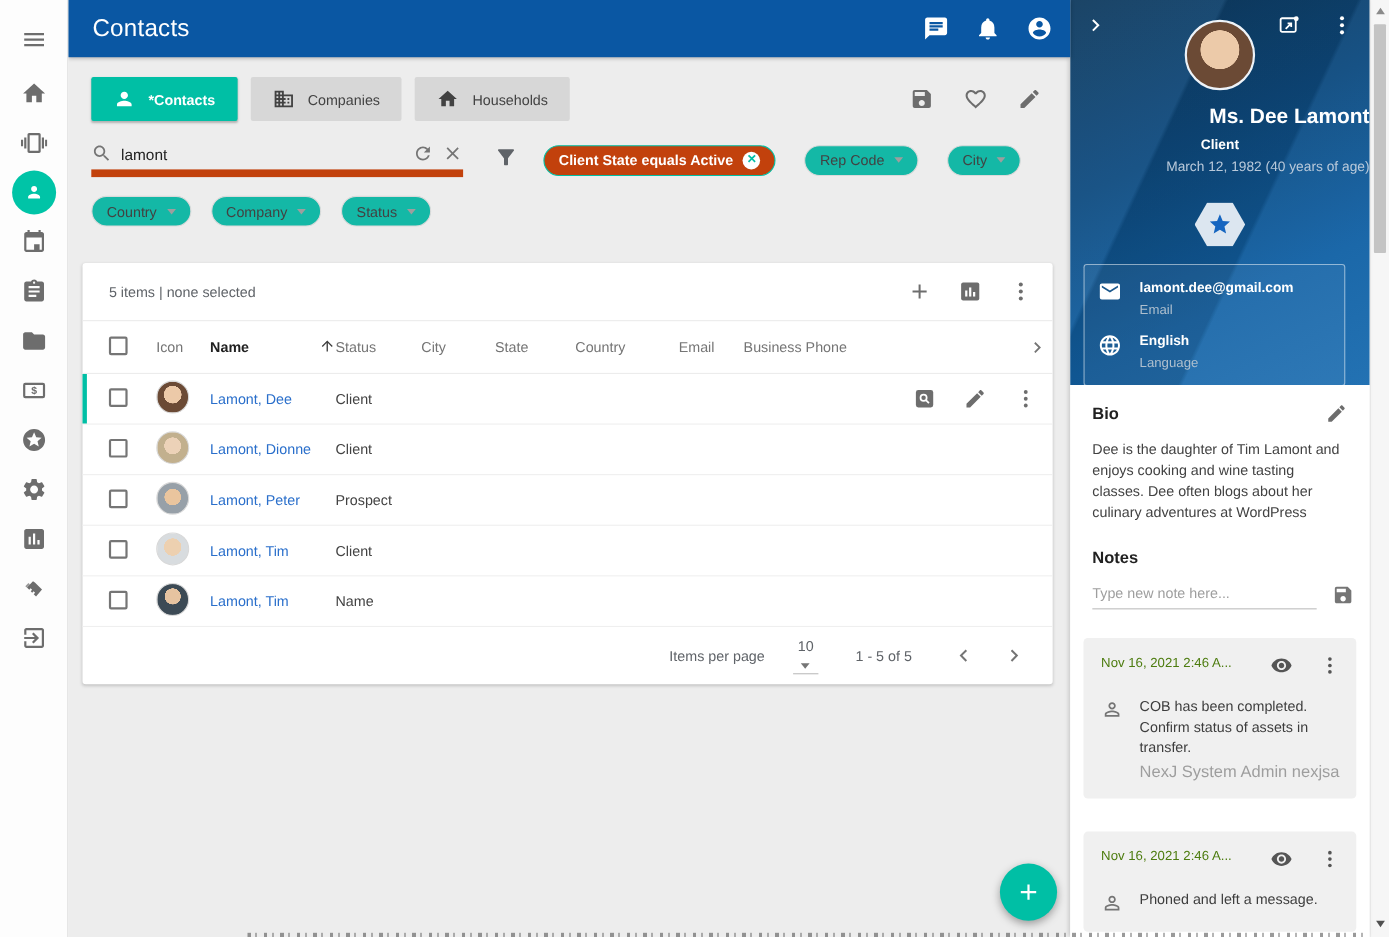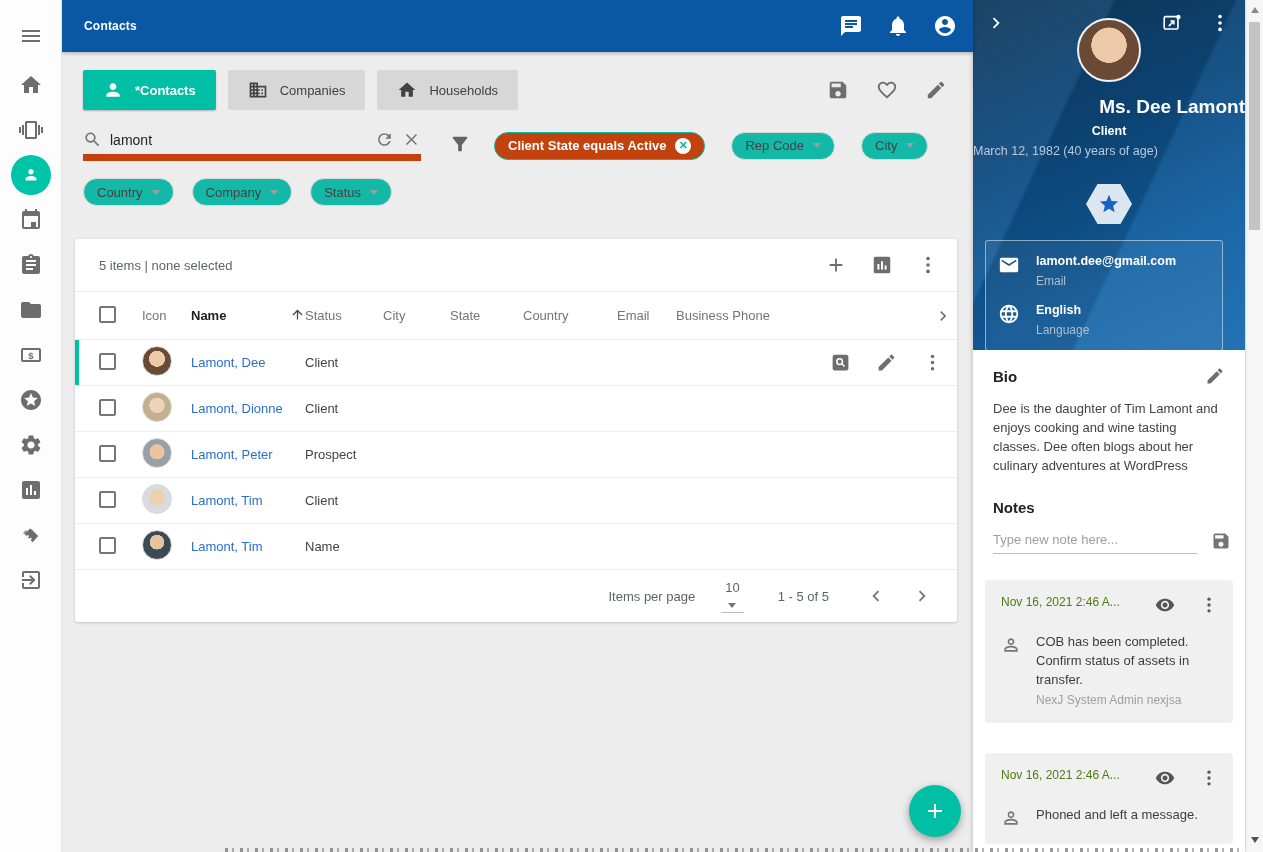--- a/index.html
+++ b/index.html
@@ -11,21 +11,21 @@
   .rail { width:62px; background:#fdfdfd; border-right:1px solid #e4e4e4; display:flex; flex-direction:column; align-items:center; padding-top:13px; flex:0 0 62px; z-index:5; }
   .rail-item { height:45px; width:62px; display:flex; align-items:center; justify-content:center; color:#6d6d6d; cursor:pointer; }
   .rail-item.first { margin-bottom:4px; }
   .rail-item svg { width:24px; height:24px; }
   .rail-active-circle { width:40px; height:40px; border-radius:50%; background:#00c4a7; display:flex; align-items:center; justify-content:center; color:#fff; }
   .rail-active-circle svg { width:26px; height:26px; }
 
   
   .main { width:911px; flex:0 0 911px; display:flex; flex-direction:column; background:#ededed; position:relative; }
   .topbar { height:52px; background:#0a57a3; color:#fff; display:flex; align-items:center; padding:0 16px 0 22px; box-shadow:0 1px 4px rgba(0,0,0,.3); z-index:4; }
-  .topbar-title { font-size:12px; font-weight:bold; letter-spacing:.2px; }
+  .topbar-title { font-size:22px; font-weight:normal; letter-spacing:.2px; }
   .topbar-icons { margin-left:auto; display:flex; align-items:center; gap:23px; }
   .topbar-icons svg { width:24px; height:24px; color:#fff; cursor:pointer; }
 
   .content { flex:1; padding:18px 16px 0 13px; position:relative; }
 
   
   .tabs { display:flex; gap:12px; margin-left:8px; }
   .tab { height:40px; display:flex; align-items:center; gap:12px; padding:0 20px; font-size:13px; border-radius:2px; cursor:pointer; background:#d7d7d7; color:#424242; }
   .tab svg { width:20px; height:20px; }
   .tab.active { background:#00bfa5; color:#fff; font-weight:bold; box-shadow:0 1px 2px rgba(0,0,0,.25); }
@@ -90,21 +90,21 @@
   .panel { width:272px; flex:0 0 272px; background:#fff; display:flex; flex-direction:column; position:relative; z-index:3; box-shadow:-1px 0 4px rgba(0,0,0,.18); }
   .hero { height:350px; background:linear-gradient(155deg,#0f3a5e 0%,#0e4b80 38%,#1262a6 72%,#1a6cb0 100%); position:relative; color:#fff; flex:0 0 350px; }
   .hero::after { content:""; position:absolute; inset:0; background:linear-gradient(115deg, rgba(255,255,255,.05) 0 32%, rgba(0,0,0,.12) 33% 60%, rgba(255,255,255,.04) 61%); pointer-events:none; }
   .hero-top { display:flex; align-items:center; padding:12px 14px 0 12px; position:relative; z-index:2; }
   .hero-top svg { width:22px; height:22px; color:#fff; cursor:pointer; }
   .hero-top .spacer { flex:1; }
   .hero-top .gap { width:26px; }
   .hero-avatar { width:64px; height:64px; border-radius:50%; border:2px solid #eef3f8; margin:-16px auto 0; background:radial-gradient(circle at 50% 42%, #eccaa9 0 38%, #6b4a35 39% 100%); position:relative; z-index:2; }
   .hero-name { text-align:right; font-size:19px; font-weight:bold; margin-top:14px; position:relative; z-index:2; }
   .hero-cat { text-align:center; font-size:12.5px; font-weight:bold; margin-top:6px; position:relative; z-index:2; }
-  .hero-birth { text-align:left; font-size:12.5px; color:#b9c9da; margin-top:6px; position:relative; z-index:2; }
+  .hero-birth { text-align:right; font-size:12.5px; color:#b9c9da; margin-top:6px; position:relative; z-index:2; }
   .hexbadge { width:46px; height:40px; margin:26px auto 0; background:#dce6f0; clip-path:polygon(25% 0%,75% 0%,100% 50%,75% 100%,25% 100%,0% 50%); display:flex; align-items:center; justify-content:center; position:relative; z-index:2; cursor:pointer; }
   .hexbadge svg { width:22px; height:22px; color:#1565c0; }
   .infocard { margin:16px 22px 0 12px; border:1px solid rgba(255,255,255,.5); border-radius:3px; background:rgba(255,255,255,.05); padding:13px 12px; position:relative; z-index:2; }
   .inforow { display:flex; gap:16px; }
   .inforow + .inforow { margin-top:15px; }
   .inforow svg { width:22px; height:22px; color:#fff; flex:0 0 auto; }
   .info-val { font-size:12.5px; font-weight:bold; color:#fff; }
   .info-lbl { font-size:12px; color:#aebfce; margin-top:6px; }
 
   .panel-body { flex:1; background:#fff; overflow:hidden; }
@@ -119,21 +119,21 @@
   .note-input-row svg { width:20px; height:20px; color:#757575; margin-bottom:3px; cursor:pointer; }
   .notecard { margin:26px 12px 0; background:#f0f0f0; border-radius:4px; padding:15px 14px 16px 16px; }
   .notecard + .notecard { margin-top:30px; }
   .note-head { display:flex; color:#4d7c0f; }
   .note-date { font-size:12px; }
   .note-head-icons { margin-left:auto; display:flex; align-items:center; gap:24px; }
   .note-head-icons svg { width:20px; height:20px; cursor:pointer; color:#555; }
   .note-body { display:flex; margin-top:18px; gap:15px; }
   .note-body > svg { width:20px; height:20px; color:#757575; flex:0 0 auto; margin-top:2px; }
   .note-text { font-size:13px; color:#3d3d3d; line-height:1.45; width:178px; }
-  .note-author { font-size:12px; color:#9e9e9e; margin-top:3px; }
+  .note-author { font-size:15px; color:#9e9e9e; margin-top:3px; }
 
   
   .scrollbar { width:18px; flex:0 0 18px; background:#f6f6f6; border-left:1px solid #e6e6e6; position:relative; }
   .sb-arrow { position:absolute; left:0; width:100%; height:16px; display:flex; align-items:center; justify-content:center; cursor:pointer; }
   .sb-up { top:2px; } .sb-down { bottom:4px; }
   .tri-up { width:0; height:0; border-left:4px solid transparent; border-right:4px solid transparent; border-bottom:6px solid #8a8a8a; }
   .tri-down { width:0; height:0; border-left:4px solid transparent; border-right:4px solid transparent; border-top:6px solid #505050; }
   .sb-thumb { position:absolute; left:3px; width:11px; top:22px; height:208px; background:#c4c4c4; border-radius:1px; cursor:pointer; }
 
   

